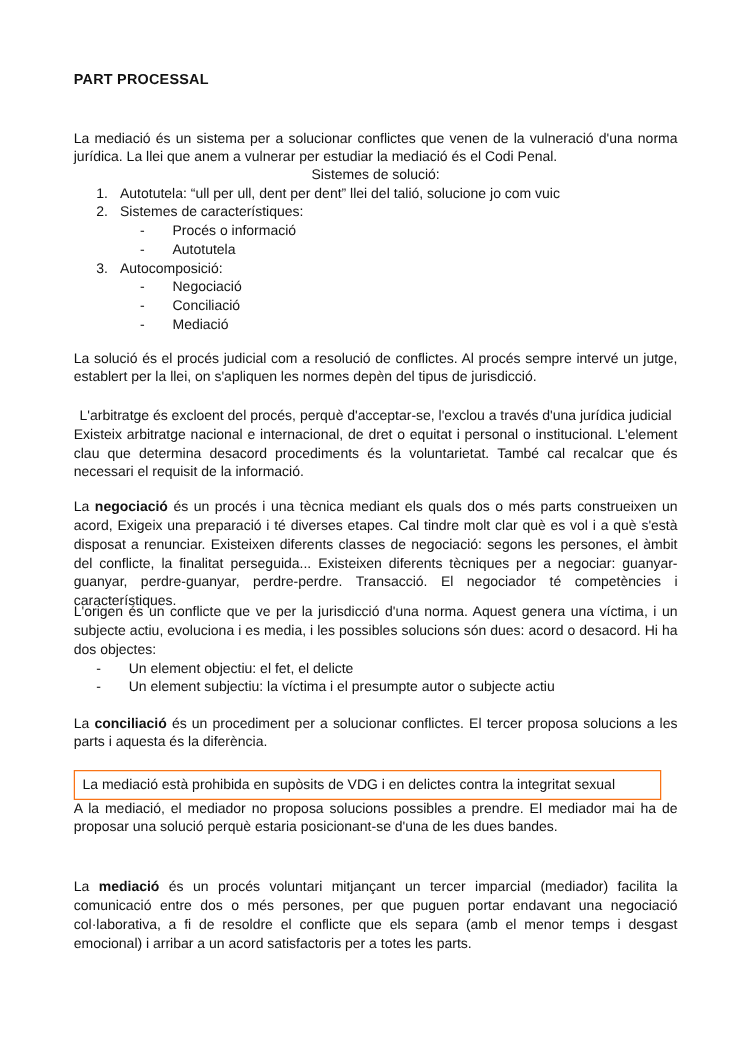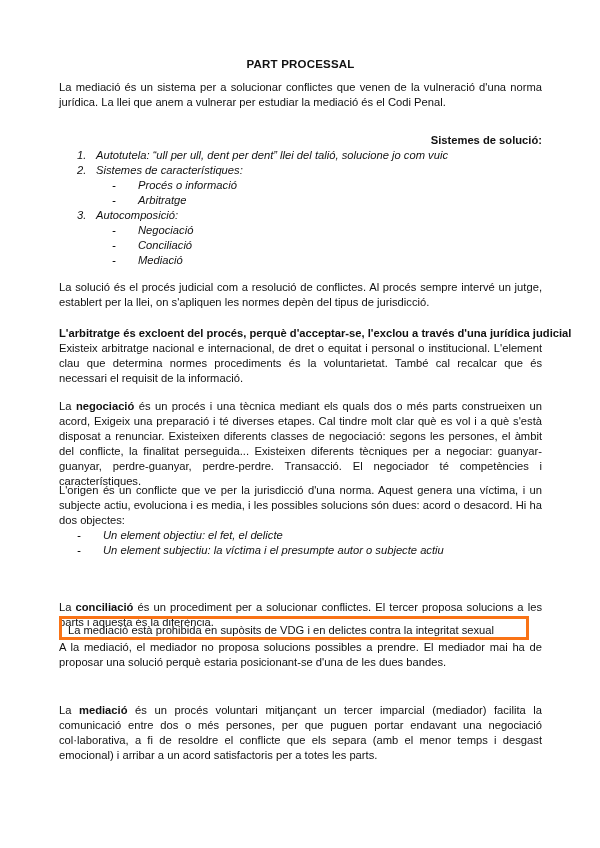--- a/index.html
+++ b/index.html
@@ -1,83 +1,83 @@
 <!DOCTYPE html>
 <html><head>
 <meta charset="utf-8">
 <style>
   html, body { margin: 0; padding: 0; background: #ffffff; }
   body { width: 600px; height: 848px; position: relative; overflow: hidden;
          font-family: "Liberation Sans", sans-serif; color: #111; }
   .page { position: absolute; left: 59px; top: 0; width: 483px; font-size: 11.2px; line-height: 15px; }
-  .title { position: absolute; top: 57px; left: 0; width: 483px; text-align: center;
+  .title { position: absolute; top: 57px; left: 0; width: 483px; 
            font-weight: bold; font-size: 11.5px; letter-spacing: 0.2px; }
   .p { position: absolute; left: 0; width: 483px; text-align: justify; margin: 0; }
-  .p.left { text-align: right; font-weight: bold; }
+  .p.left { text-align: center; }
   .b { font-weight: bold; }
-  .li { position: absolute; white-space: nowrap; font-style: italic; }
+  .li { position: absolute; white-space: nowrap; }
   .num { display: inline-block; width: 19px; }
   .dash { display: inline-block; width: 26px; }
-  .box { position: absolute; left: 0; width: 470px; height: 24px; border: 3px solid #f97316;
+  .box { position: absolute; left: 0; width: 470px; height: 24px; border: 1px solid #f97316;
          top: 616px; box-sizing: border-box; padding: 4px 6px; white-space: nowrap; }
 </style>
 </head>
 <body>
 
 <div class="page">
   <div class="title">PART PROCESSAL</div>
 
-  <p class="p" style="top:80px">La mediació és un sistema per a solucionar conflictes que venen de la vulneració d'una norma jurídica. La llei que anem a vulnerar per estudiar la mediació és el Codi Penal.</p>
+  <p class="p" style="top:104px">La mediació és un sistema per a solucionar conflictes que venen de la vulneració d'una norma jurídica. La llei que anem a vulnerar per estudiar la mediació és el Codi Penal.</p>
 
   <p class="p left" style="top:133px">Sistemes de solució:</p>
 
   <div class="li" style="top:148px; left:18px">
     <span class="num">1.</span><span>Autotutela: “ull per ull, dent per dent” llei del talió, solucione jo com vuic</span>
   </div>
   <div class="li" style="top:163px; left:18px">
     <span class="num">2.</span><span>Sistemes de característiques:</span>
   </div>
   <div class="li" style="top:178px; left:53px">
     <span class="dash">-</span><span>Procés o informació</span>
   </div>
   <div class="li" style="top:193px; left:53px">
-    <span class="dash">-</span><span>Arbitratge</span>
+    <span class="dash">-</span><span>Autotutela</span>
   </div>
   <div class="li" style="top:208px; left:18px">
     <span class="num">3.</span><span>Autocomposició:</span>
   </div>
   <div class="li" style="top:223px; left:53px">
     <span class="dash">-</span><span>Negociació</span>
   </div>
   <div class="li" style="top:238px; left:53px">
     <span class="dash">-</span><span>Conciliació</span>
   </div>
   <div class="li" style="top:253px; left:53px">
     <span class="dash">-</span><span>Mediació</span>
   </div>
 
   <p class="p" style="top:280px">La solució és el procés judicial com a resolució de conflictes. Al procés sempre intervé un jutge, establert per la llei, on s'apliquen les normes depèn del tipus de jurisdicció.</p>
 
   <p class="p left" style="top:326px; white-space:nowrap">L'arbitratge és excloent del procés, perquè d'acceptar-se, l'exclou a través d'una jurídica judicial</p>
-  <p class="p" style="top:341px">Existeix arbitratge nacional e internacional, de dret o equitat i personal o institucional. L'element clau que determina normes procediments és la voluntarietat. També cal recalcar que és necessari el requisit de la informació.</p>
+  <p class="p" style="top:341px">Existeix arbitratge nacional e internacional, de dret o equitat i personal o institucional. L'element clau que determina desacord procediments és la voluntarietat. També cal recalcar que és necessari el requisit de la informació.</p>
 
   <p class="p" style="top:399px">
     <span>La </span><span class="b">negociació</span><span> és un procés i una tècnica mediant els quals dos o més parts construeixen un acord, Exigeix una preparació i té diverses etapes. Cal tindre molt clar què es vol i a què s'està disposat a renunciar. Existeixen diferents classes de negociació: segons les persones, el àmbit del conflicte, la finalitat perseguida... Existeixen diferents tècniques per a negociar: guanyar-guanyar, perdre-guanyar, perdre-perdre. Transacció. El negociador té competències i característiques.</span>
   </p>
 
   <p class="p" style="top:483px">L'origen és un conflicte que ve per la jurisdicció d'una norma. Aquest genera una víctima, i un subjecte actiu, evoluciona i es media, i les possibles solucions són dues: acord o desacord. Hi ha dos objectes:</p>
 
   <div class="li" style="top:528px; left:18px">
     <span class="dash">-</span><span>Un element objectiu: el fet, el delicte</span>
   </div>
   <div class="li" style="top:543px; left:18px">
     <span class="dash">-</span><span>Un element subjectiu: la víctima i el presumpte autor o subjecte actiu</span>
   </div>
 
-  <p class="p" style="top:600px">
+  <p class="p" style="top:572px">
     <span>La </span><span class="b">conciliació</span><span> és un procediment per a solucionar conflictes. El tercer proposa solucions a les parts i aquesta és la diferència.</span>
   </p>
 
   <div class="box">La mediació està prohibida en supòsits de VDG i en delictes contra la integritat sexual</div>
 
   <p class="p" style="top:640px">A la mediació, el mediador no proposa solucions possibles a prendre. El mediador mai ha de proposar una solució perquè estaria posicionant-se d'una de les dues bandes.</p>
 
   <p class="p" style="top:703px">
     <span>La </span><span class="b">mediació</span><span> és un procés voluntari mitjançant un tercer imparcial (mediador) facilita la comunicació entre dos o més persones, per que puguen portar endavant una negociació col·laborativa, a fi de resoldre el conflicte que els separa (amb el menor temps i desgast emocional) i arribar a un acord satisfactoris per a totes les parts.</span>
   </p>

